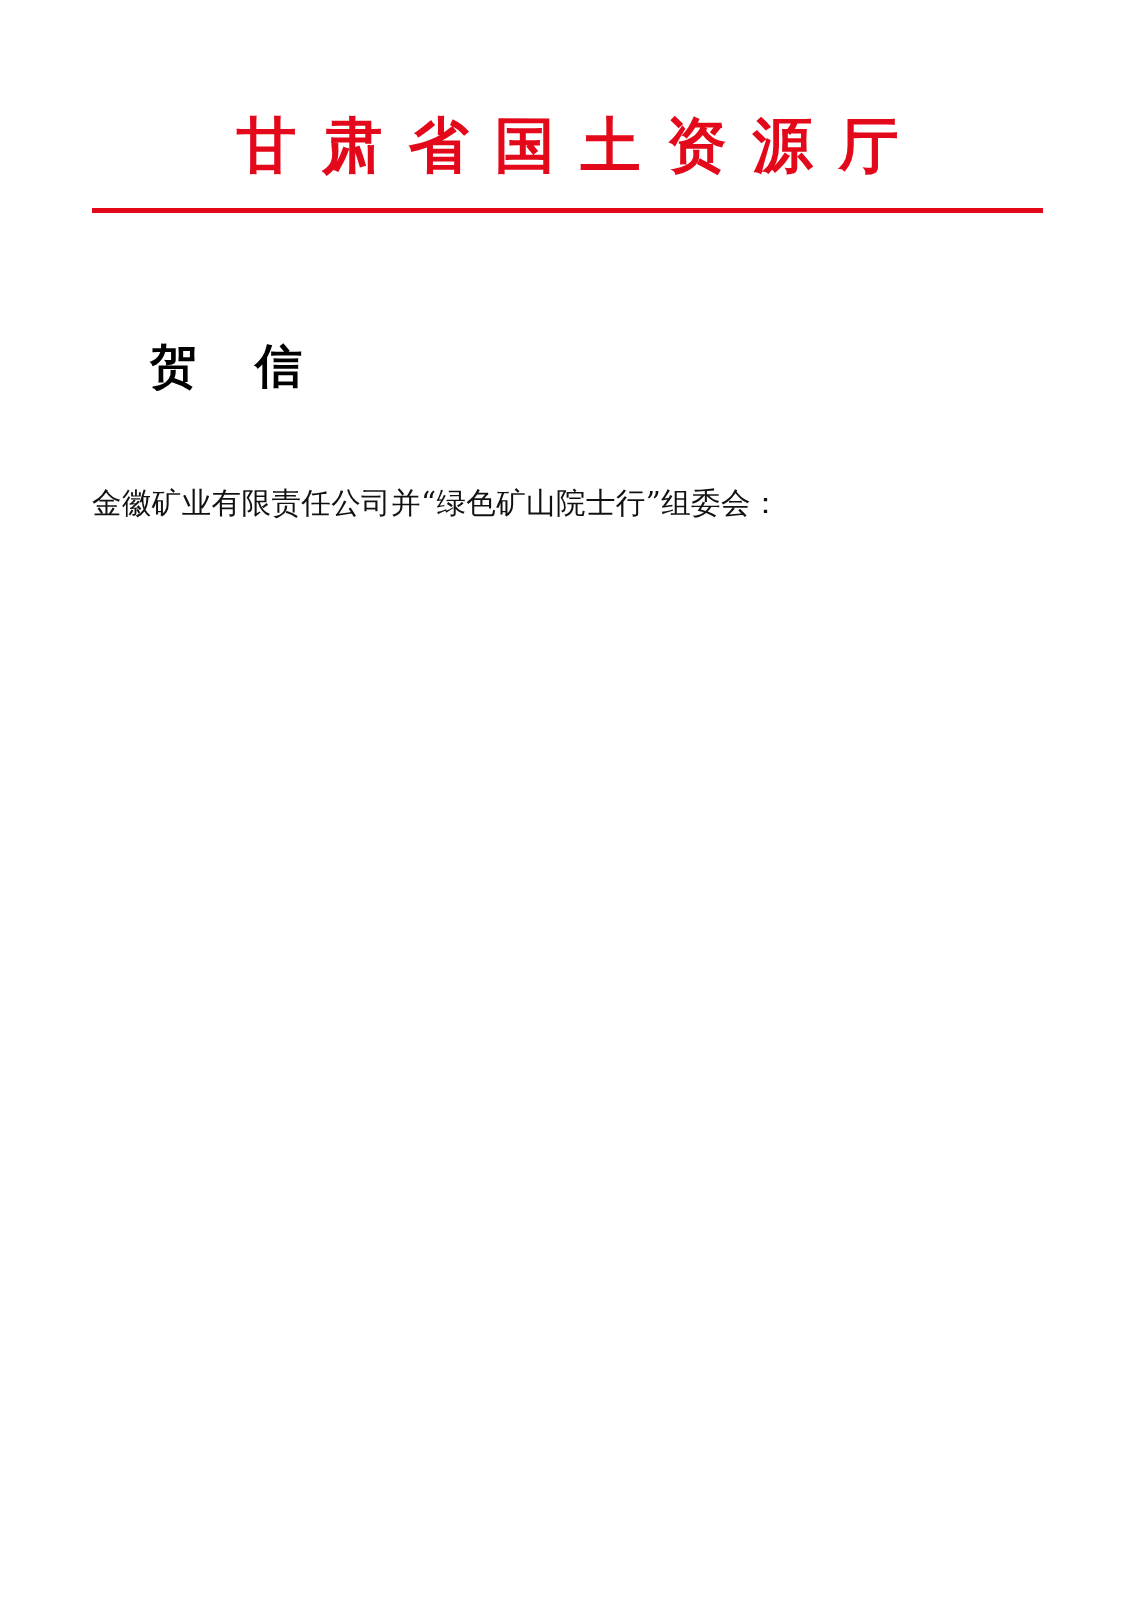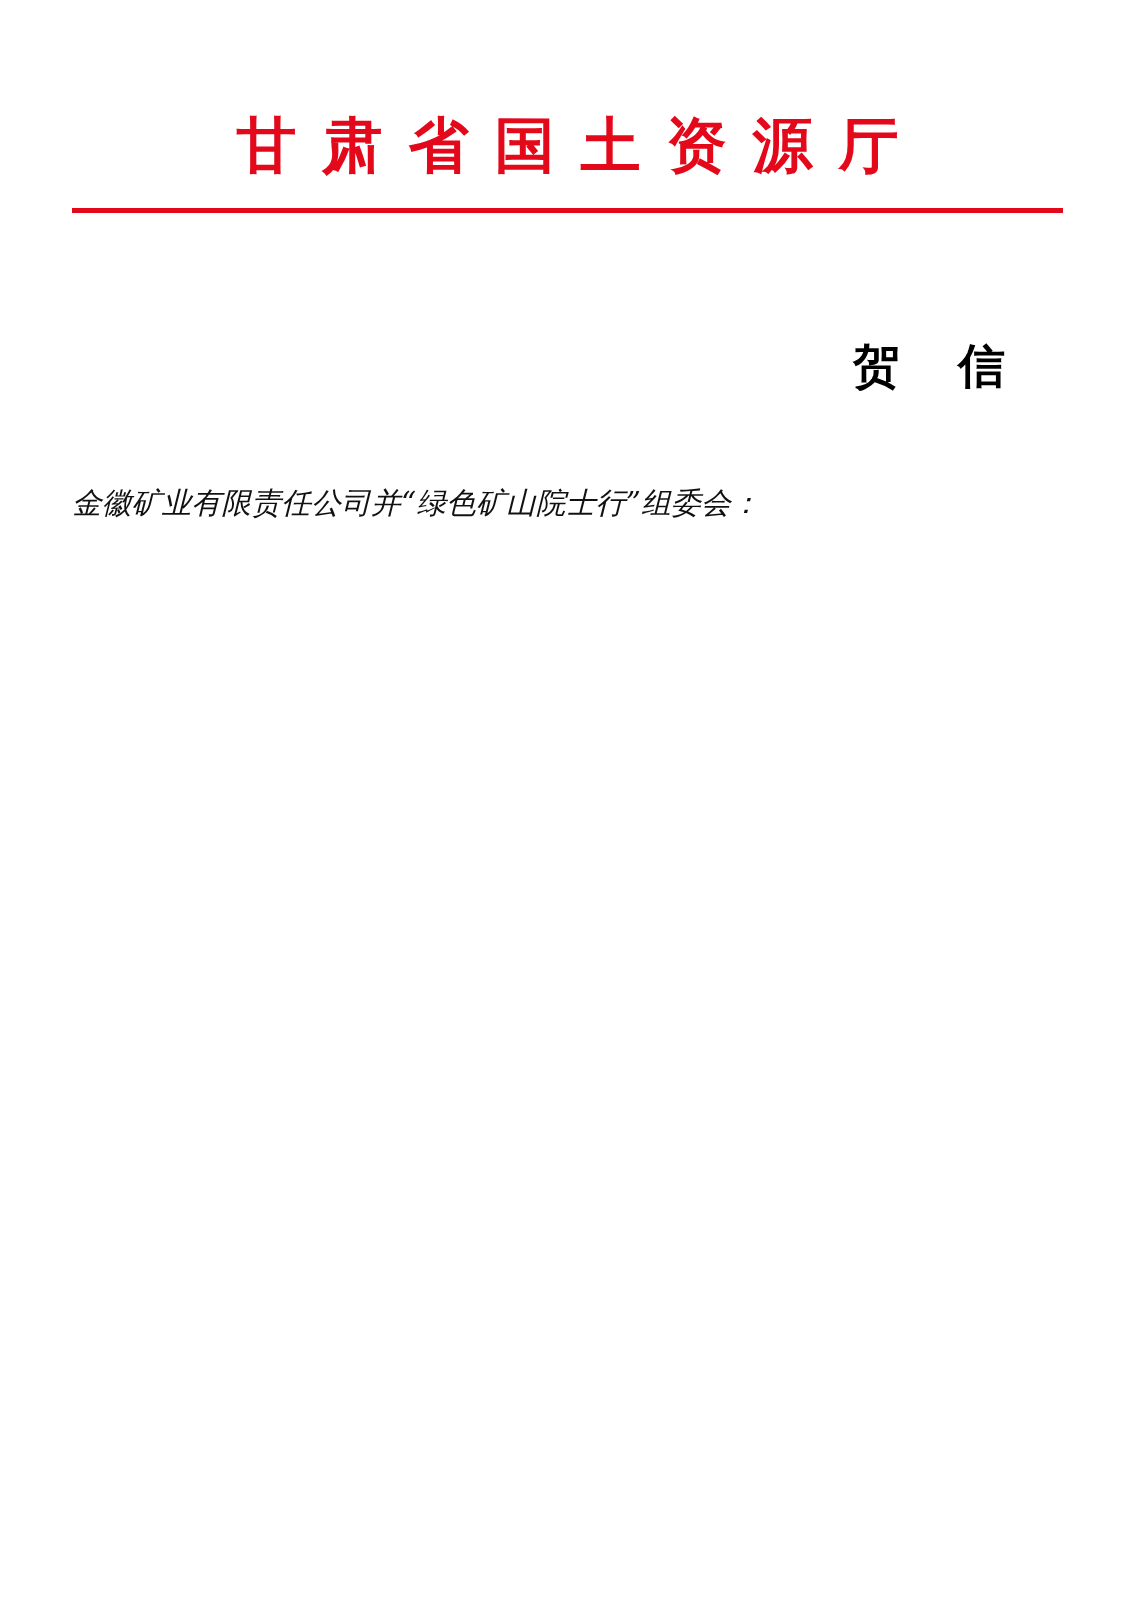--- a/index.html
+++ b/index.html
@@ -13,21 +13,21 @@
     height: 1599px;
     font-family: "DejaVu Serif", "Liberation Serif", serif;
     color: #1a1a1a;
     position: relative;
     overflow: hidden;
   }
   .page {
     width: 1135px;
     height: 1599px;
     box-sizing: border-box;
-    padding: 0 72px;
+    padding: 0 92px;
     position: relative;
   }
 
   
   .letterhead {
     padding-top: 112px;
     text-align: center;
   }
   .letterhead-title {
     color: #e3091b;
@@ -43,39 +43,38 @@
   .letterhead-rule {
     margin-top: 30px;
     height: 5px;
     background: #e3091b;
     width: 100%;
   }
 
   
   .doc-title {
     margin-top: 122px;
-    text-align: right;
+    text-align: left;
     font-size: 47px;
     font-weight: bold;
     letter-spacing: 58px;
     text-indent: 58px;
     color: #000000;
     font-family: "DejaVu Serif", "Liberation Serif", serif;
   }
 
   
   .body-text {
     margin-top: 74px;
     font-size: 29.5px;
     line-height: 63px;
     color: #111111;
     text-align: justify;
     text-justify: inter-ideograph;
     letter-spacing: 0.4px;
-    font-style: italic;
   }
   .para {
     margin: 0;
     text-indent: 2em;
   }
   .para.salutation {
     text-indent: 0;
   }
 </style>
 </head>

